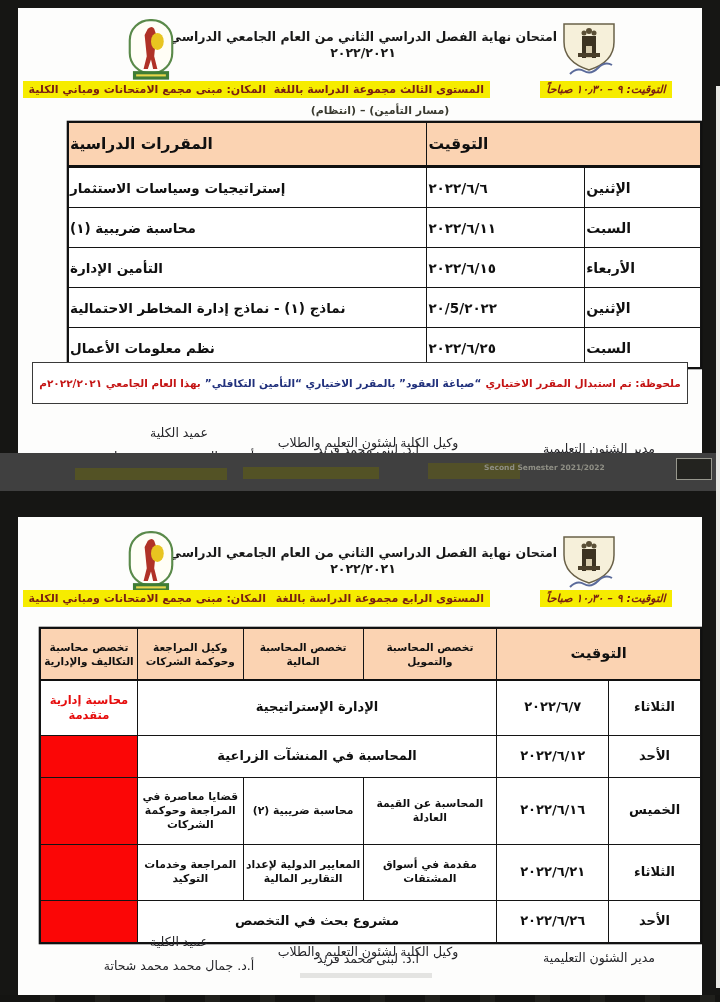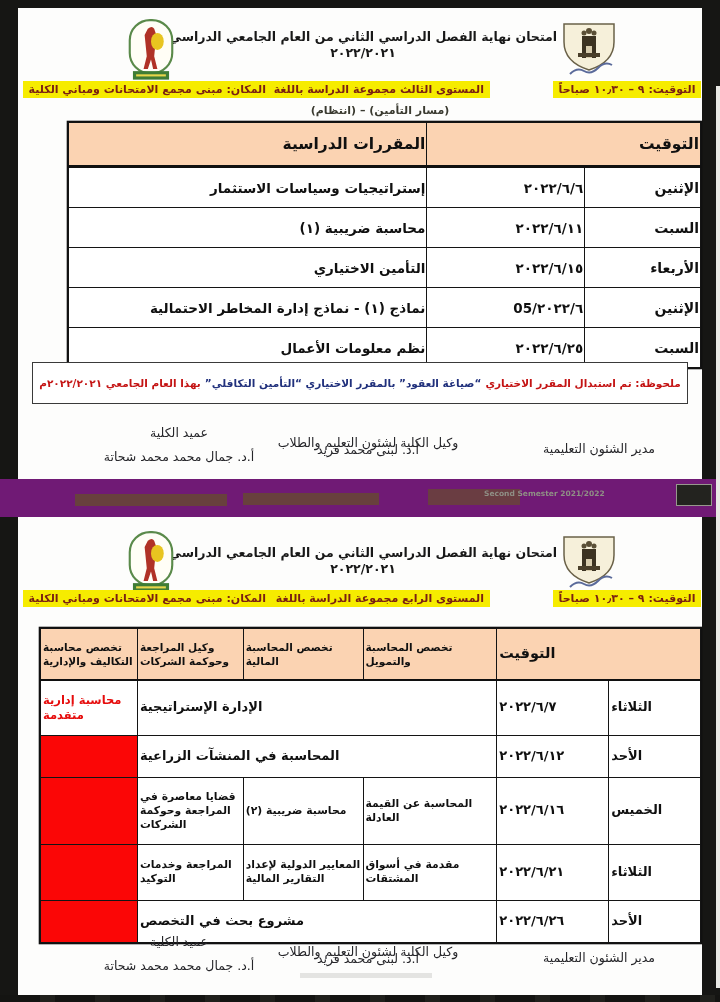--- a/index.html
+++ b/index.html
@@ -16,41 +16,41 @@
 
   
   .doc-title{
     position:absolute;top:21px;left:150px;width:390px;text-align:center;
     font-size:12.5px;font-weight:bold;color:#181818;line-height:1.3;
   }
   .hl{
     background:var(--hl,#f6ec00);color:#7a2012;font-weight:bold;font-size:11px;
     padding:2px 6px;display:inline-block;white-space:nowrap;
   }
-  .box-timing{position:absolute;top:70px;left:532px;width:154px;text-align:center;}
+  .box-timing{position:absolute;top:70px;left:511px;width:154px;text-align:center;font-style:italic;}
   .box-level{position:absolute;top:70px;left:252px;width:220px;text-align:center;}
   .box-location{position:absolute;top:70px;left:44px;width:210px;text-align:center;}
   .track-line{position:absolute;top:96px;left:252px;width:220px;text-align:center;
     font-weight:bold;font-size:11px;color:#3a3a30;}
   .track-line .hl{font-size:11px;}
   .logo-right{position:absolute;top:14px;left:538px;width:66px;height:60px;}
   .logo-left{position:absolute;top:10px;left:108px;width:50px;height:68px;}
 
   
   table{border-collapse:collapse;direction:rtl;}
   .t1{position:absolute;left:50px;top:114px;width:633px;}
-  .t1 th,.t1 td{border:1.7px solid #141414;text-align:right;font-weight:bold;color:#101010;}
+  .t1 th,.t1 td{border:1.7px solid #141414;text-align:left;font-weight:bold;color:#101010;}
   .t1 thead th{background:var(--peach,#fbd3b2);height:40px;font-size:15.5px;border-bottom:3px solid #101010;}
   .t1 tbody td{height:37px;font-size:13.5px;background:#fff;}
   .t1 td.day{font-size:14px;}
   .t1 td.date{letter-spacing:1.5px;font-size:13.5px;}
   .t1,.t2{box-shadow:0 0 0 1.3px #101010;}
 
   .t2{position:absolute;left:22px;top:111px;width:661px;}
-  .t2 th,.t2 td{border:1.7px solid #141414;text-align:left;font-weight:bold;color:#101010;}
+  .t2 th,.t2 td{border:1.7px solid #141414;text-align:center;font-weight:bold;color:#101010;}
   .t2 thead th{background:var(--peach,#fbd3b2);height:48px;font-size:10.5px;line-height:1.35;border-bottom:2.6px solid #101010;padding:1px 2px;}
   .t2 thead th.tm{font-size:14.5px;}
   .t2 td{background:#fff;font-size:10.8px;line-height:1.3;padding:12px 2px;}
   .t2 td.day{font-size:13px;}
   .t2 td.date{letter-spacing:1.2px;font-size:13px;white-space:nowrap;}
   .t2 td.spanc{font-size:13px;}
   .t2 td.redcell{background:var(--redfill,#fb0606);}
   .t2 td.redtext{color:var(--redtext,#e60c0c);font-size:11.5px;}
 
   
@@ -66,21 +66,21 @@
 
   
   .sig{position:absolute;font-size:12.5px;color:#26262a;text-align:center;line-height:1.2;}
   .sig-r{left:476px;top:433px;width:210px;}
   .sig-m-t{left:240px;top:427px;width:220px;}
   .sig-m-n{left:240px;top:434px;width:220px;}
   .sig-l-t{left:66px;top:417px;width:190px;}
   .sig-l-n{left:40px;top:441px;width:242px;}
 
   
-  #gap{position:absolute;left:0;top:479px;width:720px;height:38px;background:#701a75;overflow:hidden;}
+  #gap{position:absolute;left:0;top:453px;width:720px;height:38px;background:#404040;overflow:hidden;}
   .g-box{position:absolute;background:#63600f;opacity:.55;}
   .g-b1{left:75px;top:15px;width:152px;height:12px;}
   .g-b2{left:243px;top:14px;width:136px;height:12px;}
   .g-b3{left:428px;top:10px;width:92px;height:16px;opacity:.5;}
   .g-text{position:absolute;left:484px;top:10px;color:#8f8f85;font-size:7.5px;font-weight:bold;}
   .g-b4{position:absolute;left:676px;top:5px;width:34px;height:20px;border:1px solid #97978d;background:#23231f;}
 
   #bottom-strip{position:absolute;left:0;top:995px;width:720px;height:7px;
     background:repeating-linear-gradient(90deg,#141412 0 40px,#20201c 40px 55px);}
   #right-sliver{position:absolute;left:716px;top:86px;width:4px;height:902px;background:#e9e9e5;}
@@ -146,25 +146,25 @@
         <td>إستراتيجيات وسياسات الاستثمار</td>
       </tr>
       <tr>
         <td class="day">السبت</td>
         <td class="date">٢٠٢٢/٦/١١</td>
         <td>محاسبة ضريبية (١)</td>
       </tr>
       <tr>
         <td class="day">الأربعاء</td>
         <td class="date">٢٠٢٢/٦/١٥</td>
-        <td>التأمين الاختياري</td>
+        <td>التأمين الإدارة</td>
       </tr>
       <tr>
         <td class="day">الإثنين</td>
-        <td class="date">٢٠٢٢/٦/05</td>
+        <td class="date">٢٠٢٢/5/٢٠</td>
         <td>نماذج (١) - نماذج إدارة المخاطر الاحتمالية</td>
       </tr>
       <tr>
         <td class="day">السبت</td>
         <td class="date">٢٠٢٢/٦/٢٥</td>
         <td>نظم معلومات الأعمال</td>
       </tr>
     </tbody>
   </table>
 

